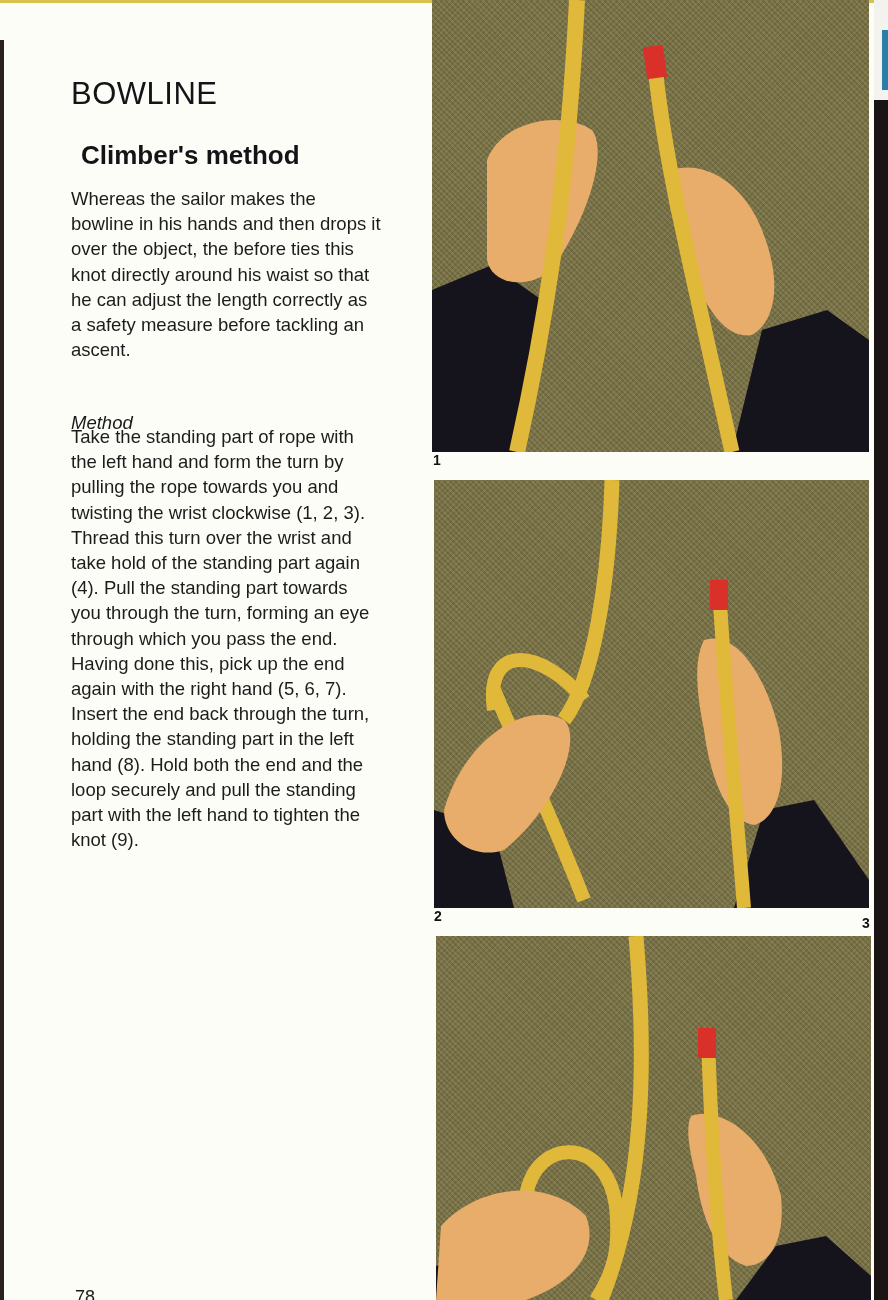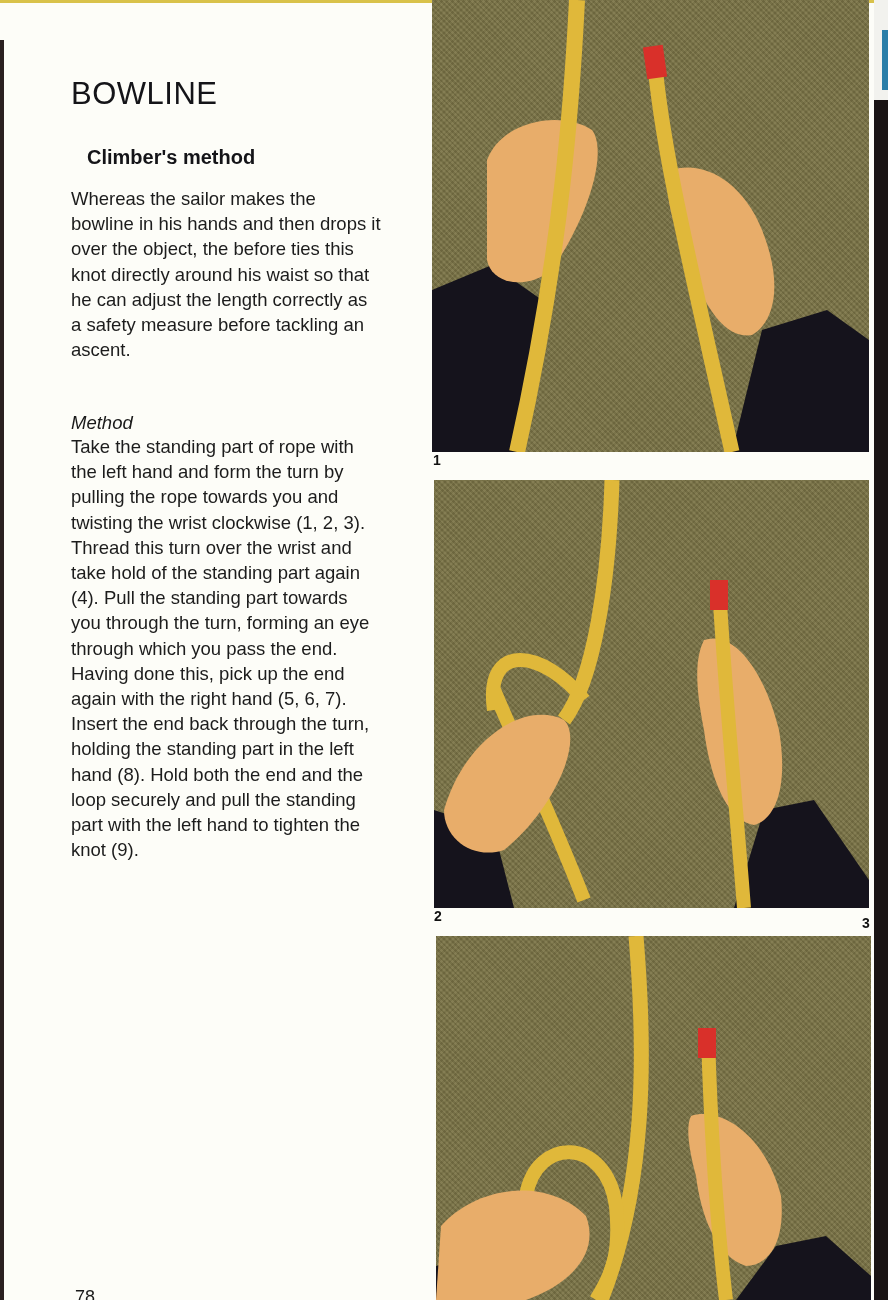--- a/index.html
+++ b/index.html
@@ -6,25 +6,25 @@
     body {
       width: 888px; height: 1300px; overflow: hidden;
       background: #fdfdf8;
       position: relative;
       font-family: "Liberation Sans", "DejaVu Sans", sans-serif;
       color: #1a1a1a;
     }
     .top-edge { position: absolute; left: 0; top: 0; width: 888px; height: 3px; background: #d9c24a; }
     .left-edge { position: absolute; left: 0; top: 40px; width: 4px; height: 1260px; background: #2a2020; }
     .title { position: absolute; left: 71px; top: 76px; font-size: 31px; font-weight: normal; letter-spacing: 0.5px; color: #141418; margin: 0; }
-    .subtitle { position: absolute; left: 71px; top: 130px; font-size: 20px; font-weight: bold; color: #141418; margin: 16px; }
+    .subtitle { position: absolute; left: 71px; top: 130px; font-size: 26px; font-weight: bold; color: #141418; margin: 10px; }
     .para { position: absolute; left: 71px; width: 310px; font-size: 18.5px; line-height: 25.2px; margin: 0; color: #1c1c1c; }
     .intro { top: 186px; }
     .method-label { position: absolute; left: 71px; top: 412px; font-size: 18.5px; font-style: italic; margin: 0; }
-    .method-body { top: 434px; }
+    .method-body { top: 424px; }
     .page-num { position: absolute; left: 75px; top: 1287px; font-size: 18px; }
 
     .photo {
       position: absolute; overflow: hidden;
       background: #7c7547;
       background-image:
         repeating-linear-gradient(45deg, rgba(0,0,0,0.08) 0 2px, rgba(255,255,255,0.04) 2px 4px),
         repeating-linear-gradient(-45deg, rgba(0,0,0,0.06) 0 2px, rgba(255,255,255,0.03) 2px 4px);
     }
     .photo svg { position: absolute; left: 0; top: 0; }

